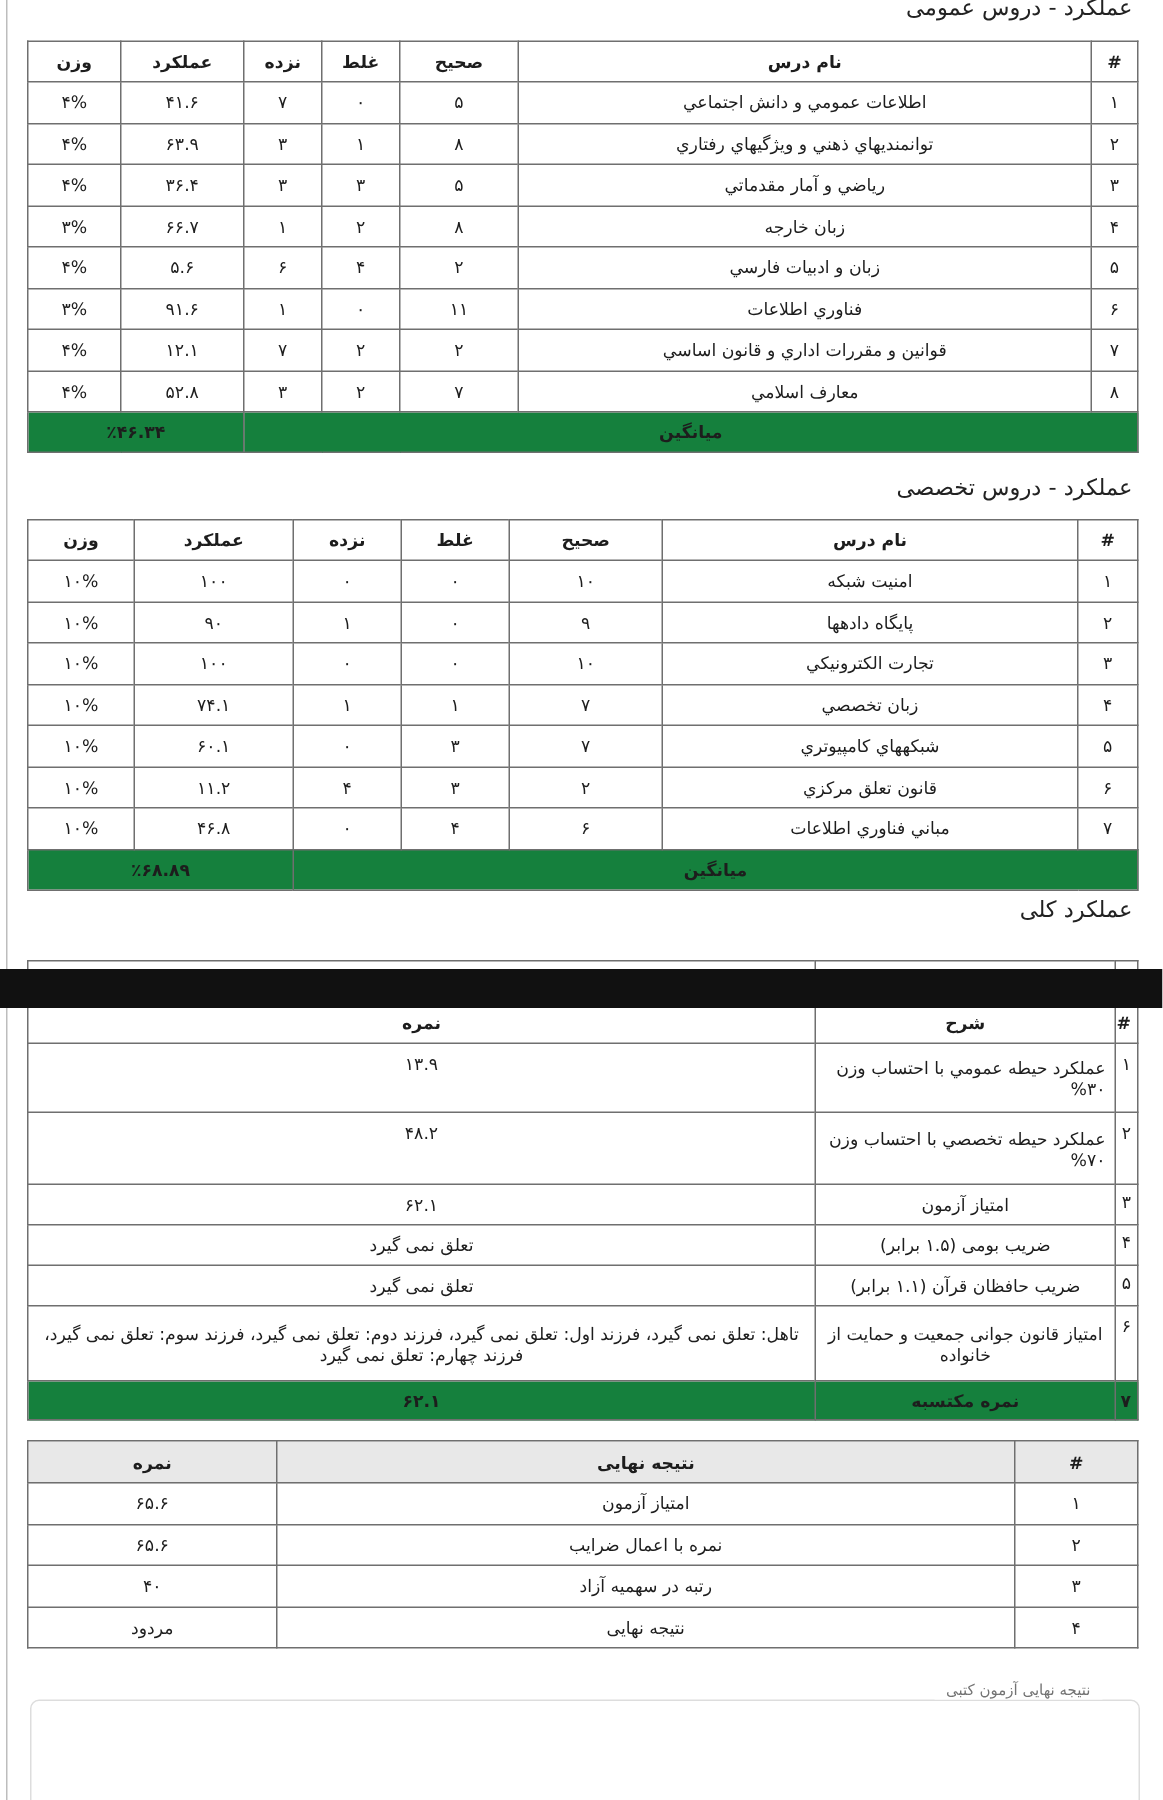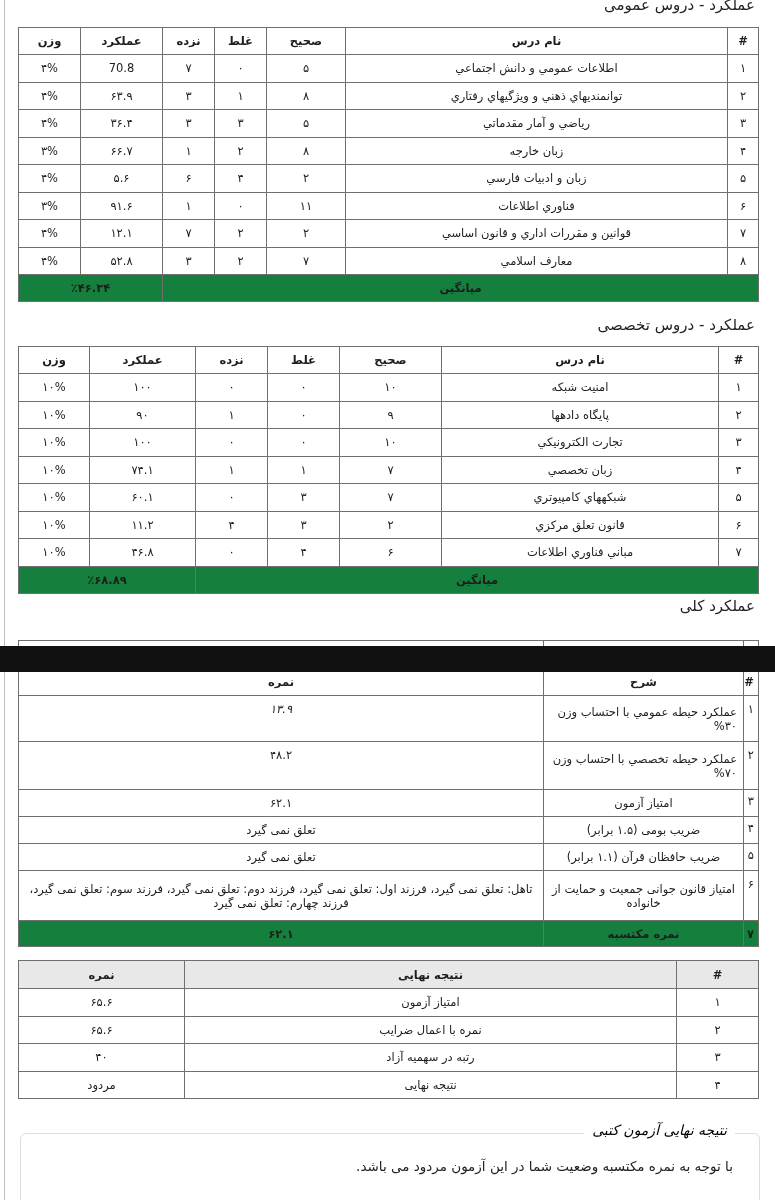--- a/index.html
+++ b/index.html
@@ -32,21 +32,21 @@
   .cell-right { text-align: right !important; padding-right: 6px !important; }
   .redact {
     position: absolute; left: 0; top: 646px; width: 775px; height: 26px; background: #111;
   }
   .final-box {
     position: absolute; left: 20px; top: 1133px; width: 738px; height: 80px;
     border: 1px solid #ddd; border-radius: 6px; background: #fff;
   }
   .final-legend {
     position: absolute; right: 24px; top: -12px; background: #fff; padding: 0 8px;
-    font-size: 14px; color: #000000; font-style: italic;
+    font-size: 10px; color: #737373;
   }
   .final-msg {
     position: absolute; right: 26px; top: 24px; font-size: 13.5px; color: #222;
   }
 </style>
 </head>
 <body>
 
 <div class="frame"></div>
 
@@ -72,21 +72,21 @@
       <th>وزن</th>
     </tr>
   </thead>
   <tbody id="general-body">
       <tr style="height: 27.5px;">
         <td>۱</td>
         <td>اطلاعات عمومي و دانش اجتماعي</td>
         <td>۵</td>
         <td>۰</td>
         <td>۷</td>
-        <td>70.8</td>
+        <td>۴۱.۶</td>
         <td>۴%</td>
       </tr>
       <tr style="height: 27.5px;">
         <td>۲</td>
         <td>توانمنديهاي ذهني و ويژگيهاي رفتاري</td>
         <td>۸</td>
         <td>۱</td>
         <td>۳</td>
         <td>۶۳.۹</td>
         <td>۴%</td>
@@ -265,21 +265,21 @@
     <tr style="height:27px">
       <th>#</th>
       <th>شرح</th>
       <th>نمره</th>
     </tr>
   </thead>
   <tbody id="overall-body">
       <tr style="height: 46px;">
         <td style="vertical-align: top; padding-top: 6px;">۱</td>
         <td class="cell-right">عملکرد حيطه عمومي با احتساب وزن ۳۰%</td>
-        <td style="vertical-align: top; padding-top: 6px; font-style: italic;">۱۳.۹</td>
+        <td style="vertical-align: top; padding-top: 6px;">۱۳.۹</td>
       </tr>
       <tr style="height: 48px;">
         <td style="vertical-align: top; padding-top: 6px;">۲</td>
         <td class="cell-right">عملکرد حيطه تخصصي با احتساب وزن ۷۰%</td>
         <td style="vertical-align: top; padding-top: 6px;">۴۸.۲</td>
       </tr>
       <tr style="height: 27px;">
         <td style="vertical-align: top; padding-top: 4px;">۳</td>
         <td>امتیاز آزمون</td>
         <td>۶۲.۱</td>
@@ -343,14 +343,13 @@
       <tr style="height: 27.5px;">
         <td>۴</td>
         <td>نتیجه نهایی</td>
         <td>مردود</td>
       </tr>
     </tbody>
 </table>
 
 <div class="final-box">
   <div class="final-legend">نتیجه نهایی آزمون کتبی</div>
-  <div class="final-msg">با توجه به نمره مکتسبه وضعیت شما در این آزمون مردود می باشد.</div>
 </div>
 
 </body></html>

